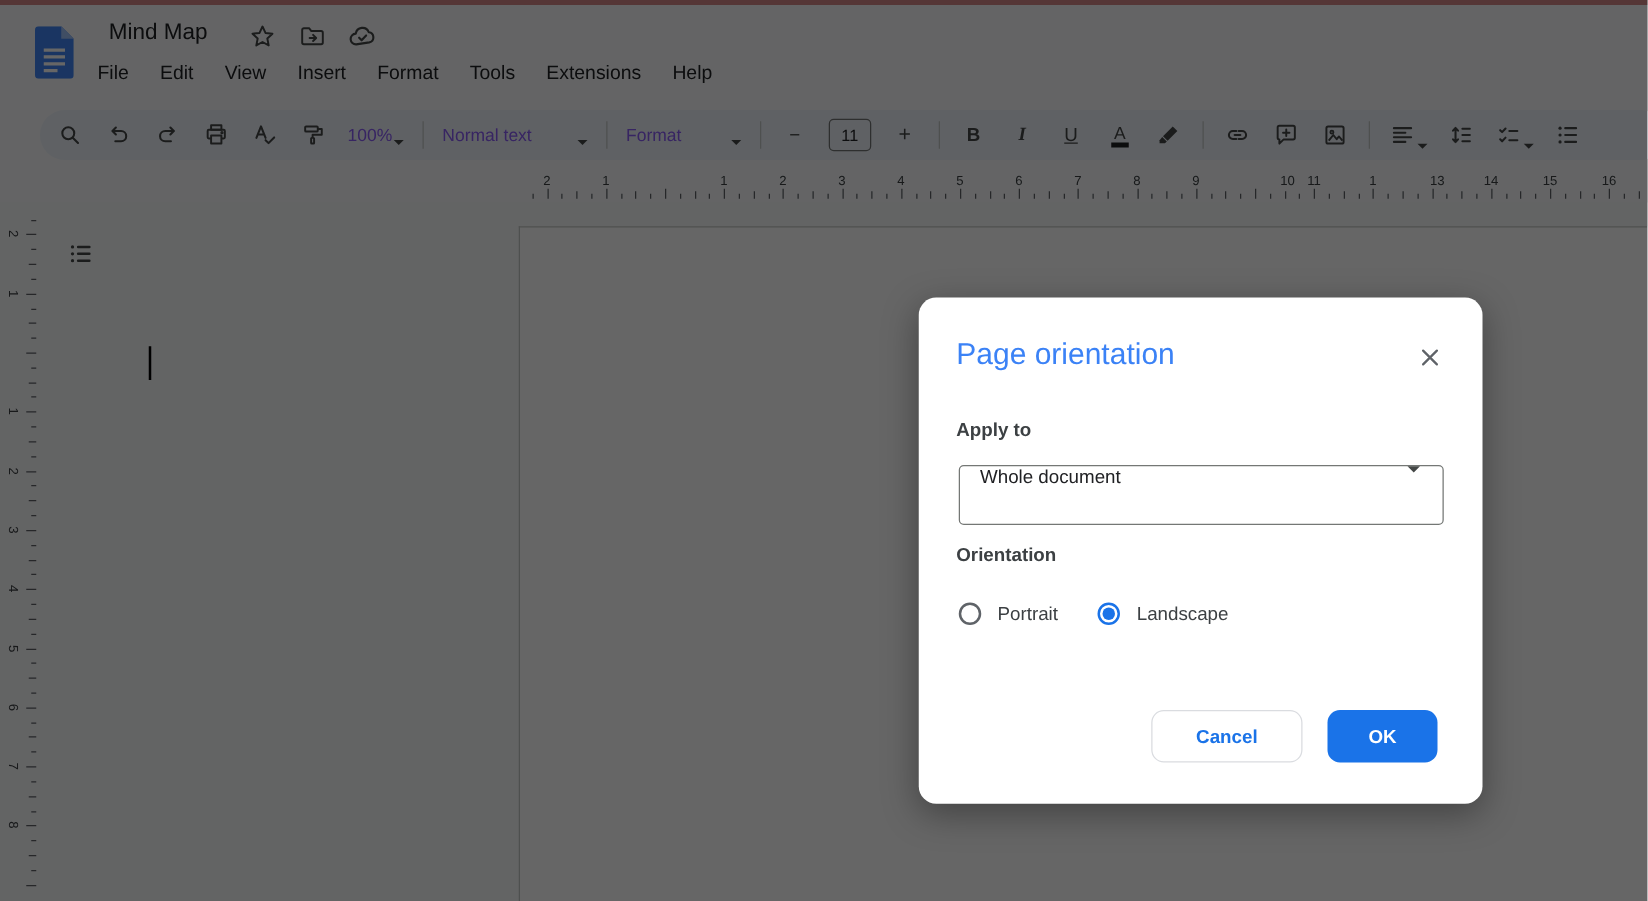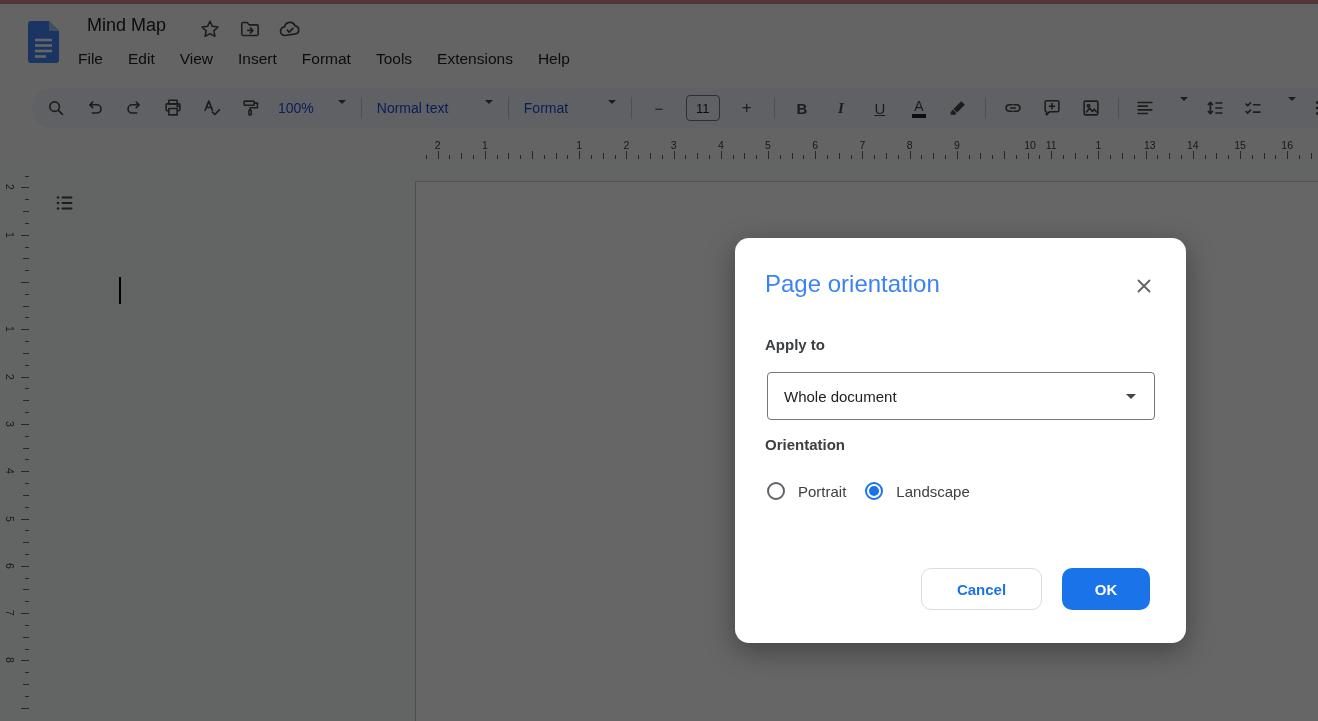--- a/index.html
+++ b/index.html
@@ -17,21 +17,21 @@
   .menu-bar { position:absolute; left:78px; top:46px; display:flex; gap:25px; height:26px; align-items:center; }
   .menu-item { font-size:15.5px; color:#202124; cursor:pointer; }
 
   
   .toolbar { position:absolute; left:32px; top:88px; width:1300px; height:40px;
              background:#EDF2FA; border-radius:20px; display:flex; align-items:center;
              gap:15px; padding-left:12px; }
   .tbtn { width:24px; height:24px; display:flex; align-items:center; justify-content:center;
           color:#444746; flex:none; cursor:pointer; }
   .tbtn svg { display:block; }
-  .tsel { display:flex; align-items:flex-start; gap:24px; color:#1d4ed8; font-size:14px; flex:none; cursor:pointer; }
+  .tsel { display:flex; align-items:flex-end; gap:1px; color:#8b5cf6; font-size:14px; flex:none; cursor:pointer; }
   .caret { width:0; height:0; border-left:4px solid transparent; border-right:4px solid transparent;
            border-top:4px solid #444746; }
   .sep { width:1px; height:22px; background:#C4C7C5; flex:none; }
   .sizebox { width:34px; height:26px; border:1px solid #747775; border-radius:4px; display:flex;
              align-items:center; justify-content:center; font-size:13px; color:#202124; flex:none; cursor:text; }
   .ltr { font-size:15px; font-weight:bold; color:#444746; }
   .ltr.i { font-style:italic; font-family:"Liberation Serif", serif; }
   .ltr.u { text-decoration:underline; font-weight:normal; font-size:15px;}
   .acolor { display:flex; flex-direction:column; align-items:center; line-height:1; }
   .acolor .a { font-size:14px; color:#444746; }
@@ -62,21 +62,21 @@
   #overlay { position:absolute; inset:0; background:rgba(0,0,0,0.6); z-index:40; }
 
   
   #dialog { position:absolute; left:735px; top:238px; width:451px; height:405px; background:#fff;
             border-radius:14px; box-shadow:0 8px 28px rgba(0,0,0,0.35); z-index:60; }
   .dlg-title { position:absolute; left:30px; top:32px; font-size:24px; color:#3b82f6; }
   .dlg-close { position:absolute; right:28px; top:34px; width:28px; height:28px; display:flex;
                align-items:center; justify-content:center; color:#5F6368; cursor:pointer; }
   .dlg-label { position:absolute; left:30px; font-size:15px; font-weight:bold; color:#3C4043; }
   .dlg-select { position:absolute; left:32px; top:134px; width:388px; height:48px; border:1px solid #747775;
-                border-radius:4px; display:flex; align-items:center; padding:0 18px 0 16px;
+                border-radius:4px; display:flex; align-items:flex-start; padding:0 18px 0 16px;
                 font-size:15px; color:#202124; cursor:pointer; }
   .dlg-select .caret { margin-left:auto; border-top-width:5px; border-left-width:5px; border-right-width:5px; }
   .radio-row { position:absolute; left:32px; top:240px; height:26px; display:flex; align-items:center; }
   .radio-item { display:flex; align-items:center; cursor:pointer; }
   .radio-circle { width:18px; height:18px; border-radius:50%; border:2px solid #5F6368; flex:none;
                   display:flex; align-items:center; justify-content:center; }
   .radio-item.selected .radio-circle { border-color:var(--accent); }
   .radio-item.selected .radio-circle::after { content:""; width:10px; height:10px; border-radius:50%;
                   background:var(--accent); }
   .radio-label { font-size:15px; color:#3C4043; margin-left:13px; }
@@ -455,21 +455,21 @@
   <div class="dlg-select">
     <span>Whole document</span>
     <span class="caret"></span>
   </div>
   <div class="dlg-label" style="top:198px">Orientation</div>
   <div class="radio-row">
     <div class="radio-item">
       <span class="radio-circle"></span>
       <span class="radio-label">Portrait</span>
     </div>
-    <div class="radio-item selected" style="margin-left:19px">
+    <div class="radio-item selected" style="margin-left:32px">
       <span class="radio-circle"></span>
       <span class="radio-label">Landscape</span>
     </div>
   </div>
   <div class="btn-row">
     <div class="btn" id="cancel-btn">Cancel</div>
     <div class="btn" id="ok-btn">OK</div>
   </div>
 </div>
 

